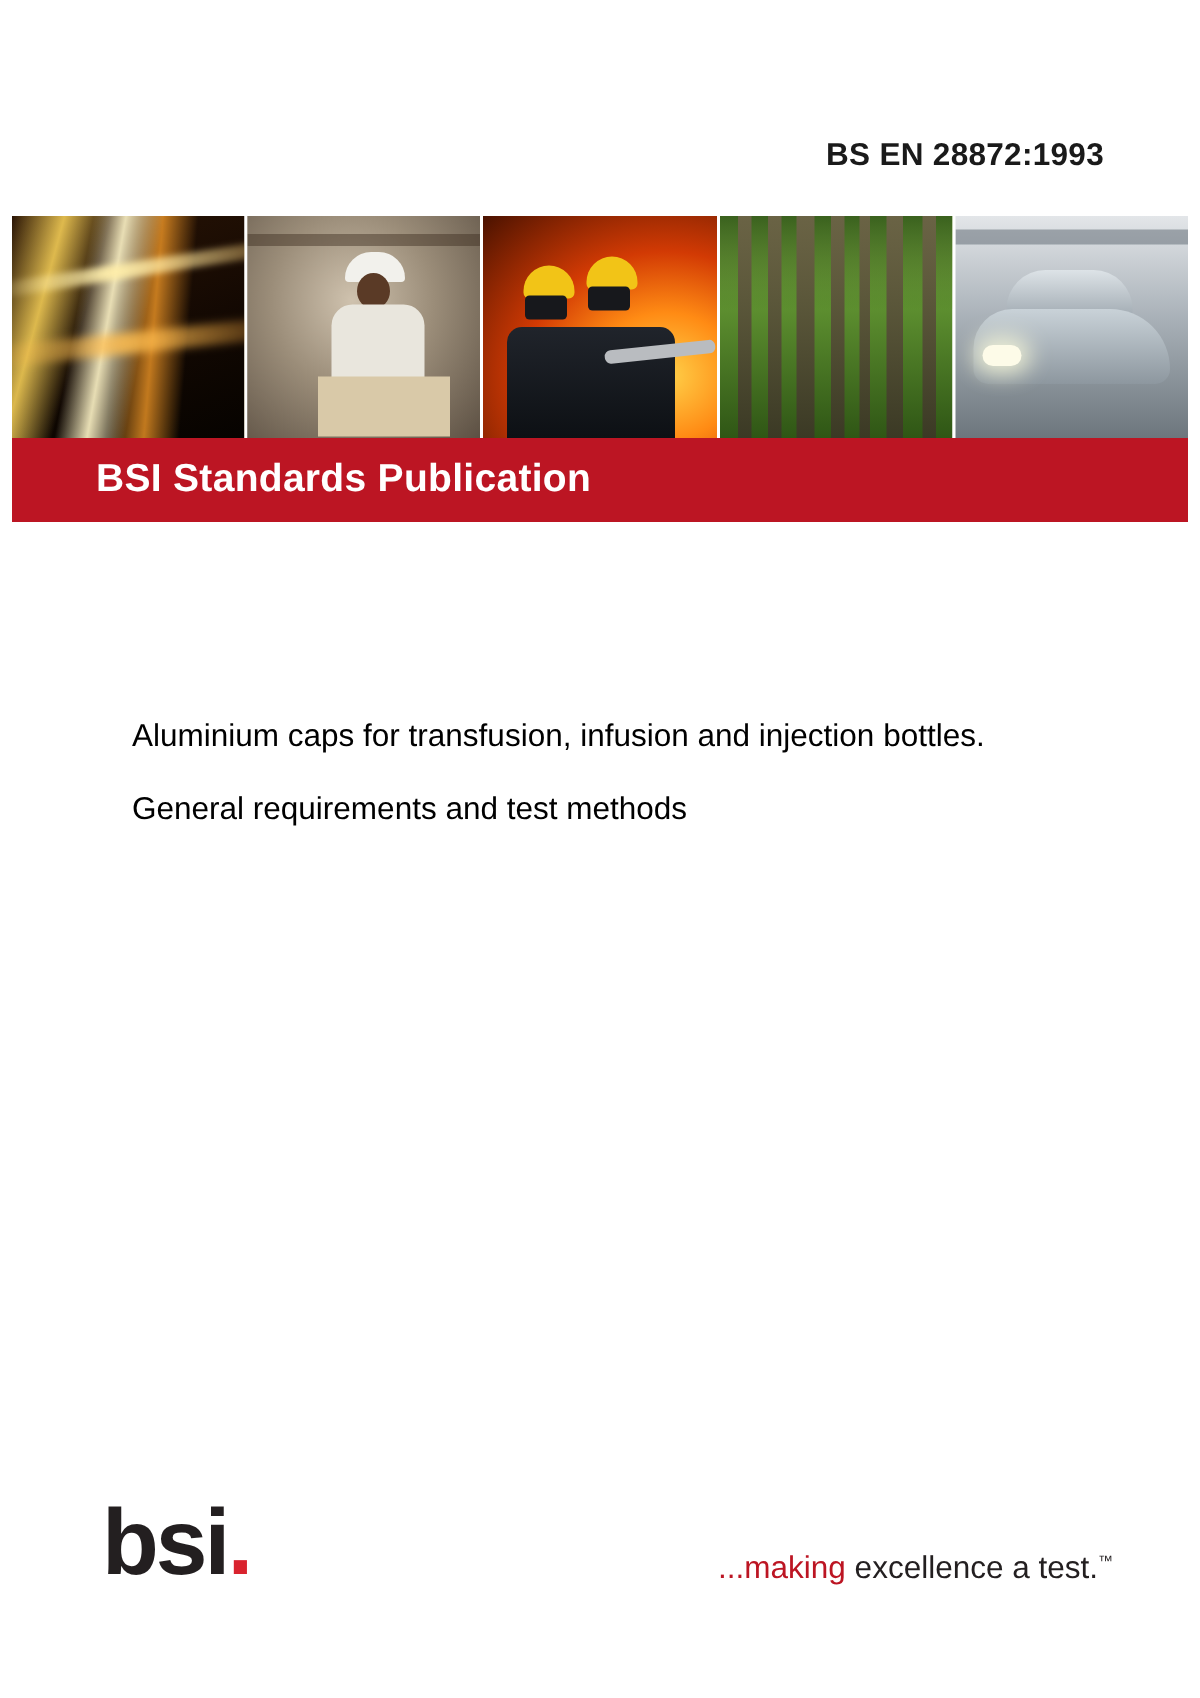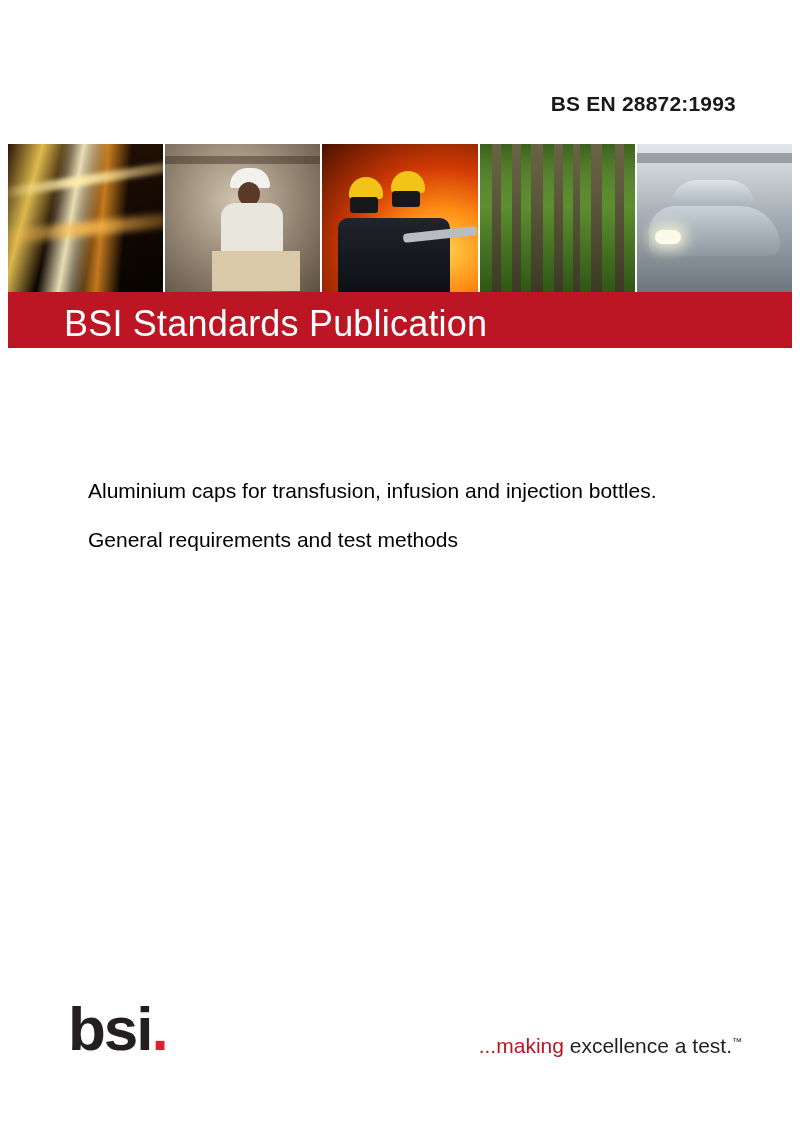--- a/index.html
+++ b/index.html
@@ -219,22 +219,22 @@
     left: 8px;
     top: 292px;
     width: 784px;
     height: 56px;
     background: #bc1523;
   }
   .red-band-text {
     position: absolute;
     left: 64px;
     top: 303px;
-    font-size: 36px;
-    font-weight: normal;
+    font-size: 26px;
+    font-weight: bold;
     color: #ffffff;
     letter-spacing: 0.2px;
   }
 
   
   .doc-title {
     position: absolute;
     left: 88px;
     top: 466px;
     width: 648px;

